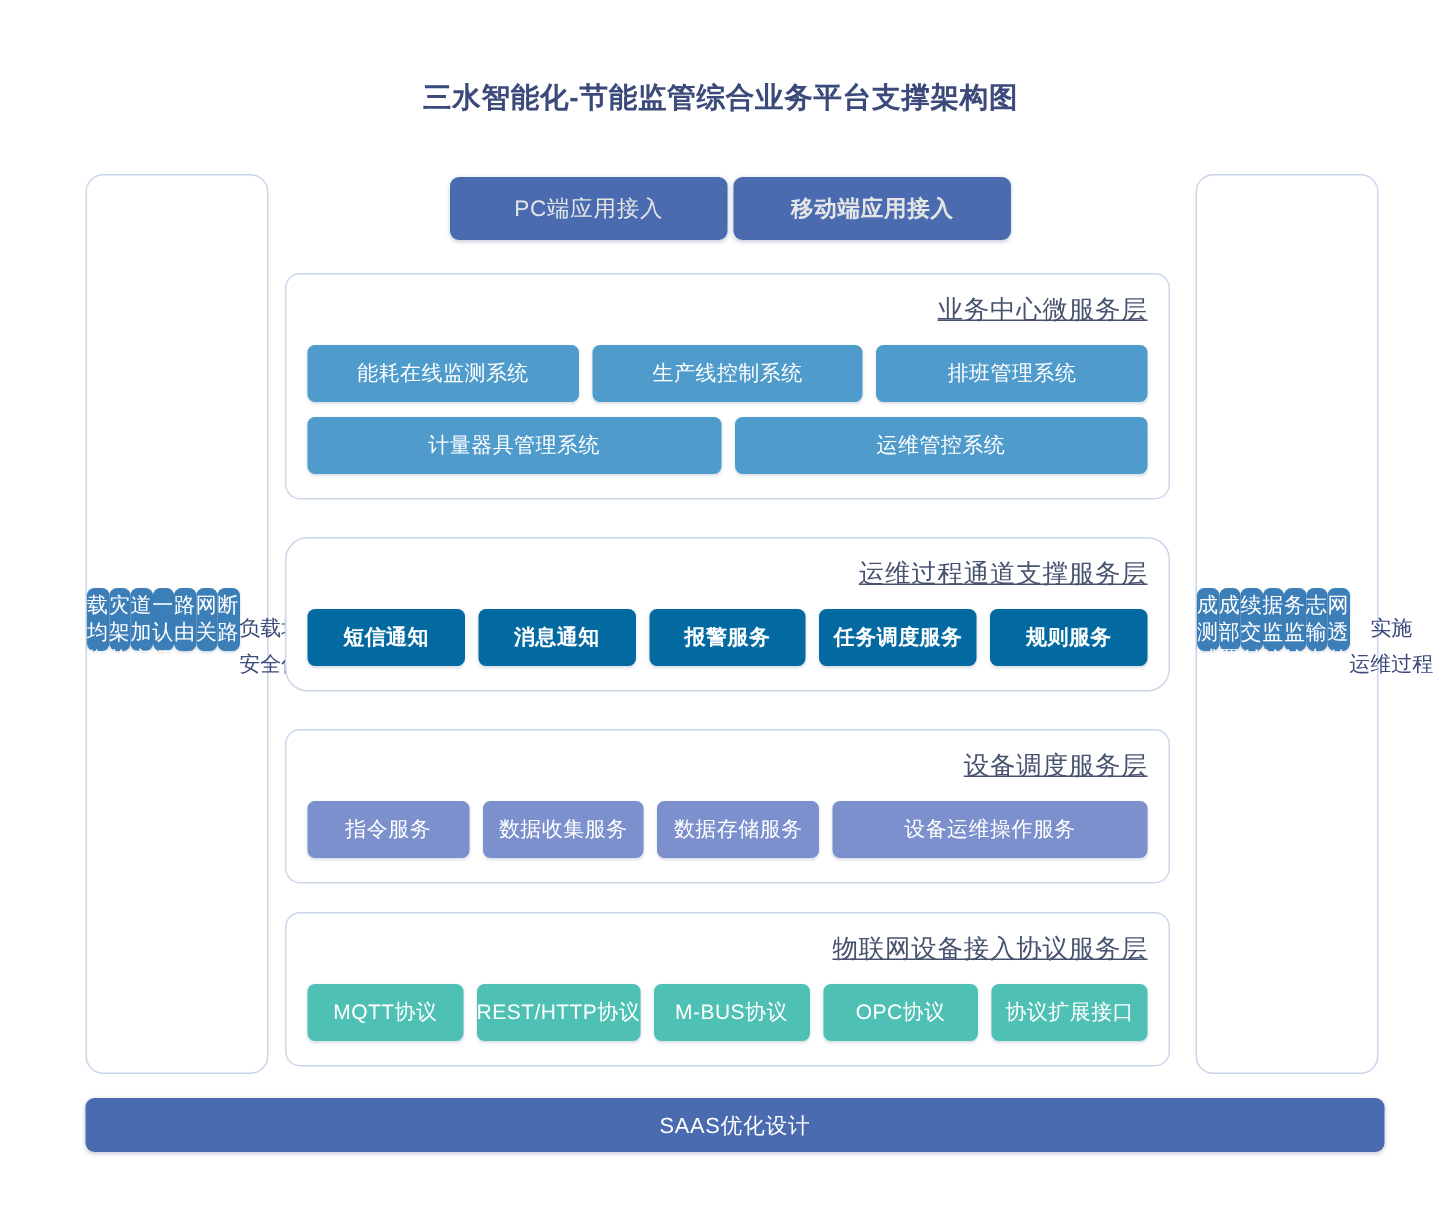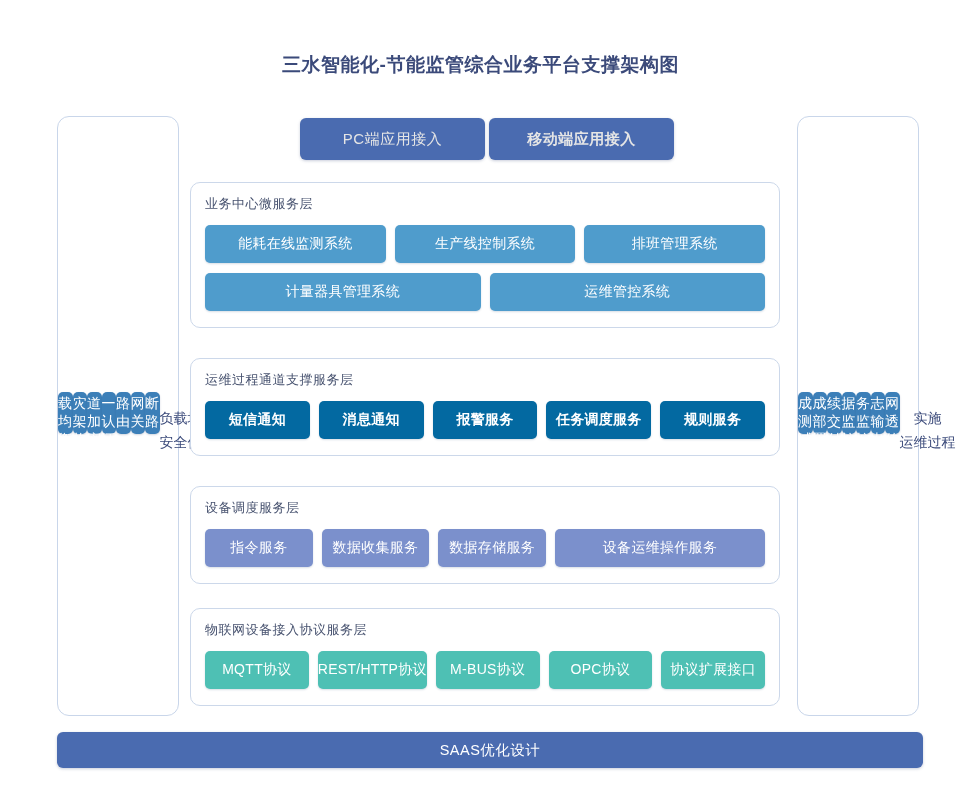--- a/index.html
+++ b/index.html
@@ -105,25 +105,26 @@
     position: absolute;
     left: 190px;
     width: 590px;
     box-sizing: border-box;
     border: 1px solid #ccd8ea;
     border-radius: 10px;
     background: #ffffff;
     padding: 12px 14px 16px 14px;
   }
   .layer-title {
-    text-align: left;
-    font-size: 13px;
+    text-align: right;
+    font-size: 17px;
     color: #47526f;
     margin-bottom: 12px;
     letter-spacing: 0.5px;
+    text-decoration: underline;
   }
   .layer-row {
     display: flex;
     gap: 9px;
   }
   .layer-row + .layer-row { margin-top: 10px; }
 
   .node {
     flex: 1 1 0;
     height: 38px;
@@ -133,21 +134,21 @@
     justify-content: center;
     color: #ffffff;
     font-size: 14px;
     letter-spacing: 0.3px;
     box-shadow: 0 1px 2px rgba(40,70,110,0.18);
     white-space: nowrap;
   }
 
   
   #layer-business { top: 182px; }
-  #layer-ops      { top: 358px; }
+  #layer-ops      { top: 358px; border-radius: 15px; }
   #layer-device   { top: 486px; }
   #layer-iot      { top: 608px; }
 
   
   .c-business { background: #4f9ccc; }
   .c-ops      { background: #0369a1; font-weight: bold; }
   .c-device   { background: #7b90cc; }
   .c-iot      { background: #4ec0b4; }
 
   

